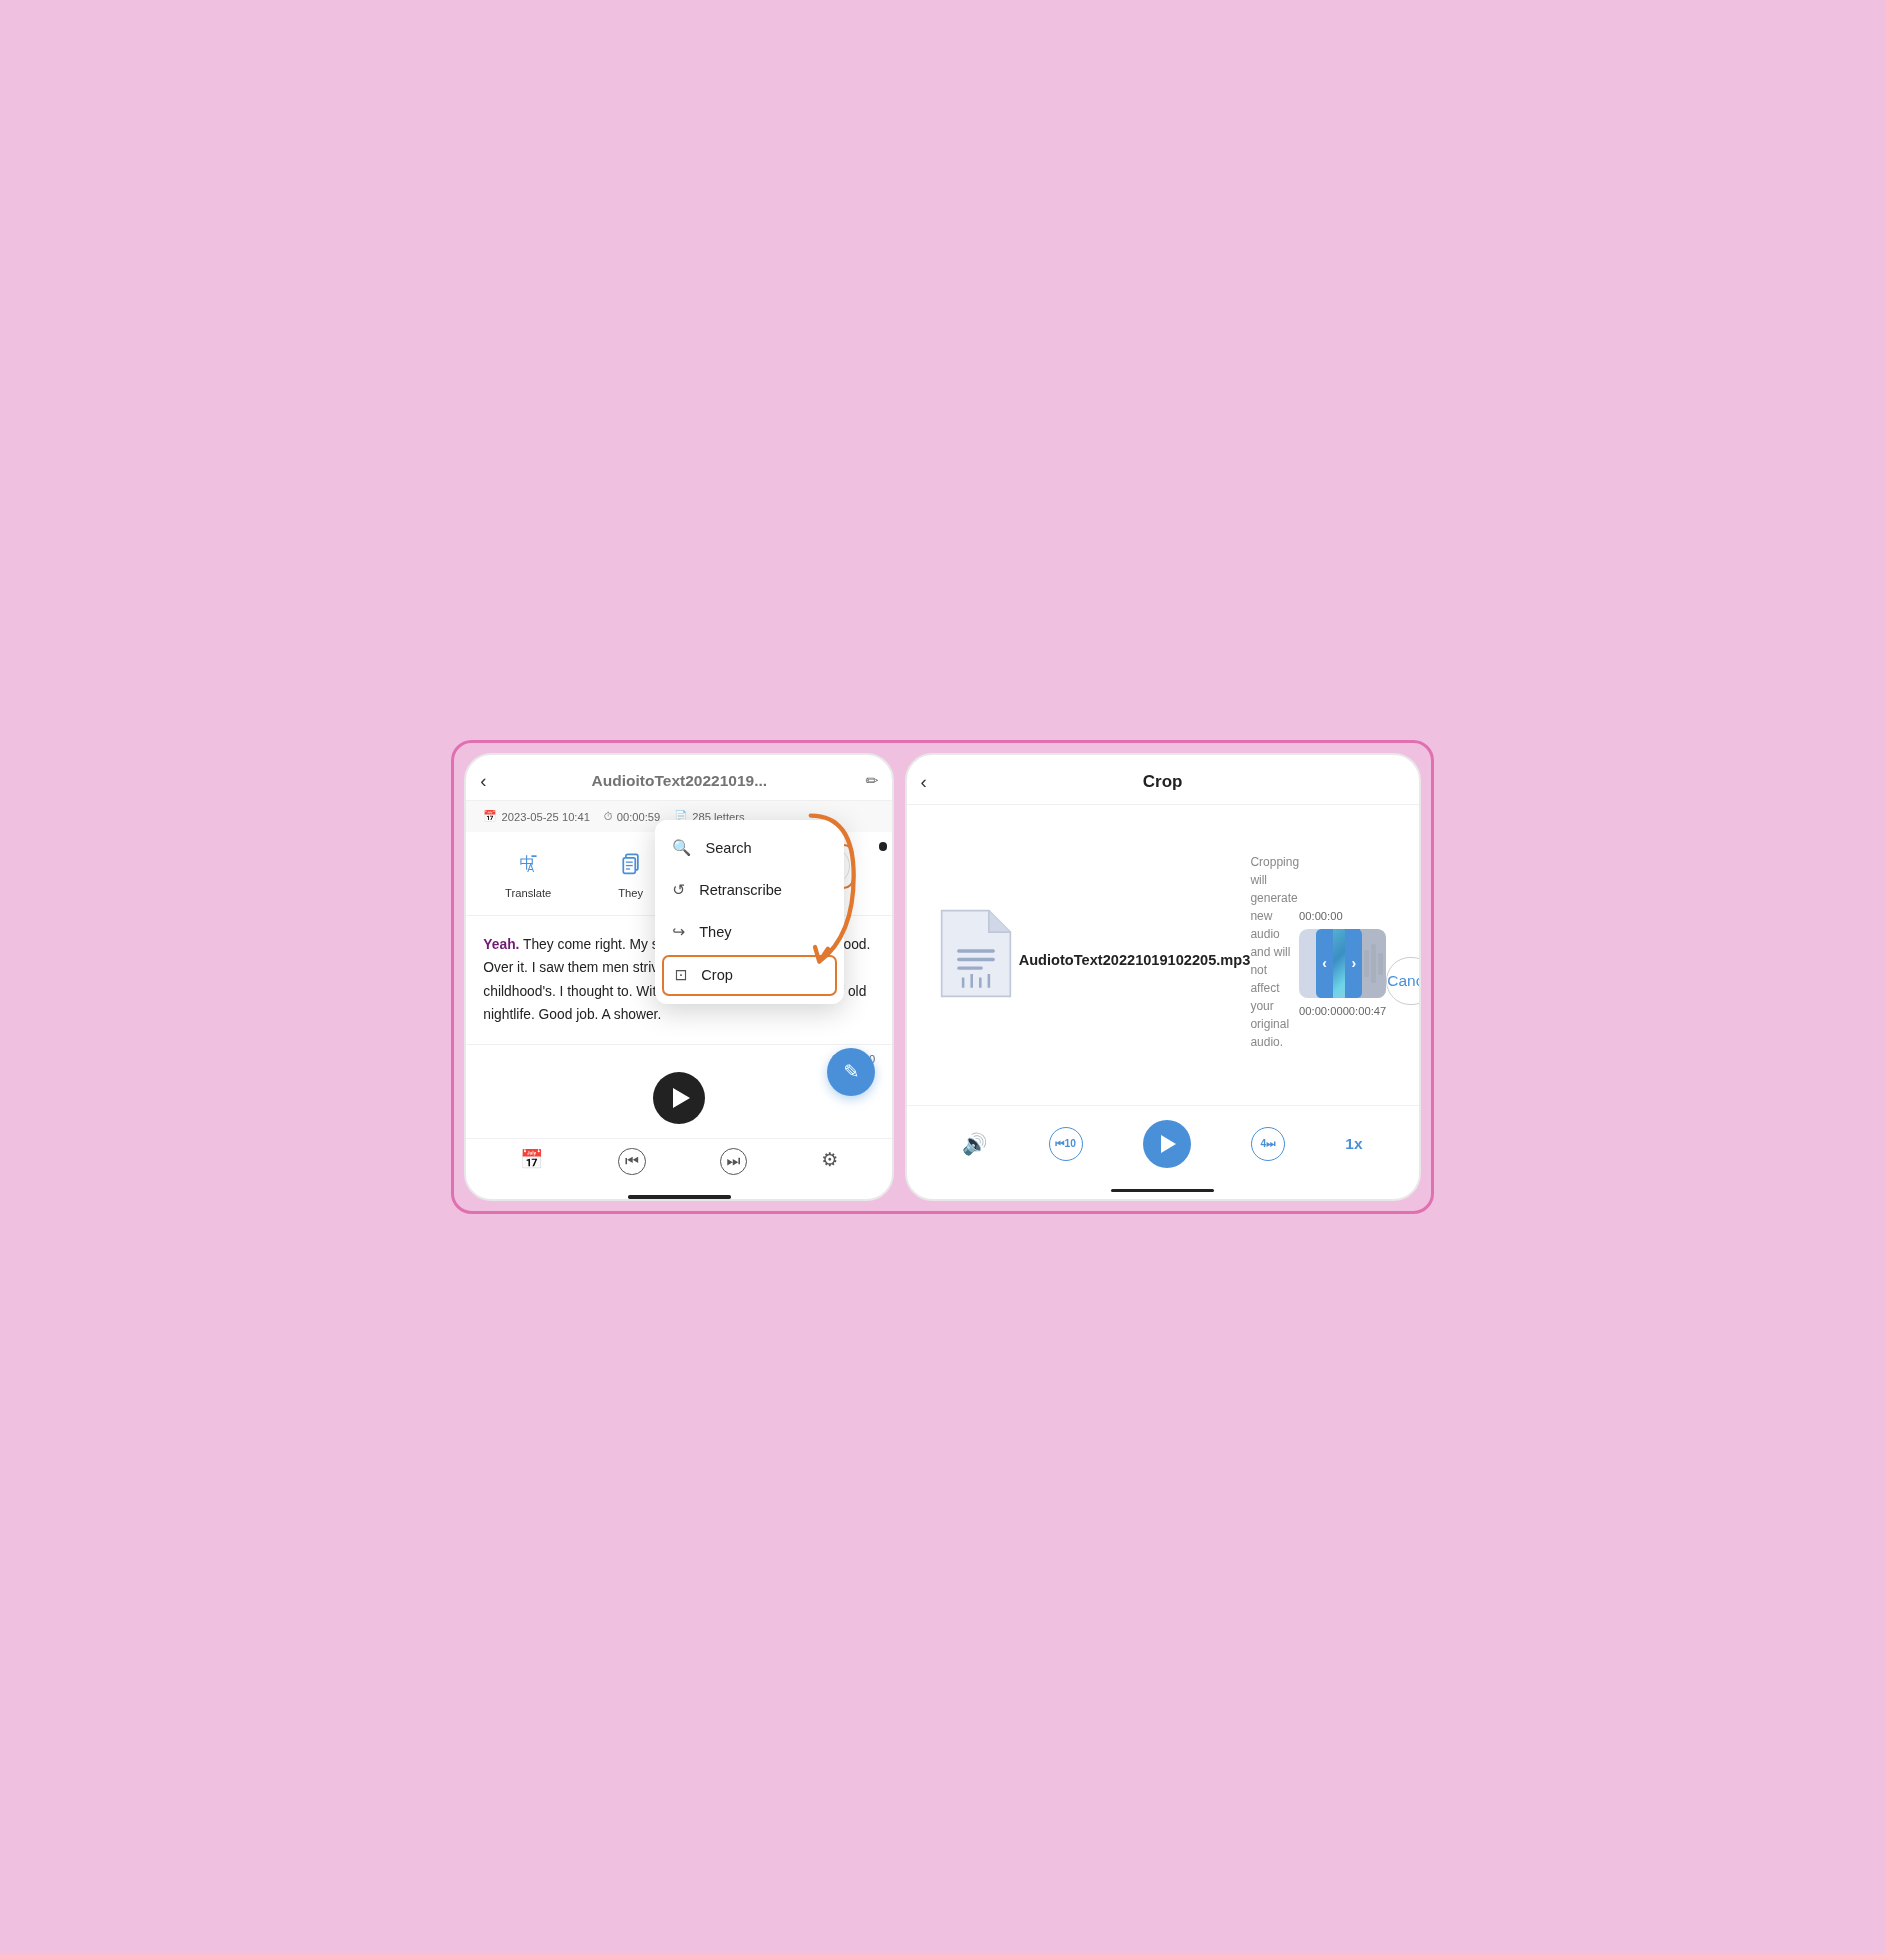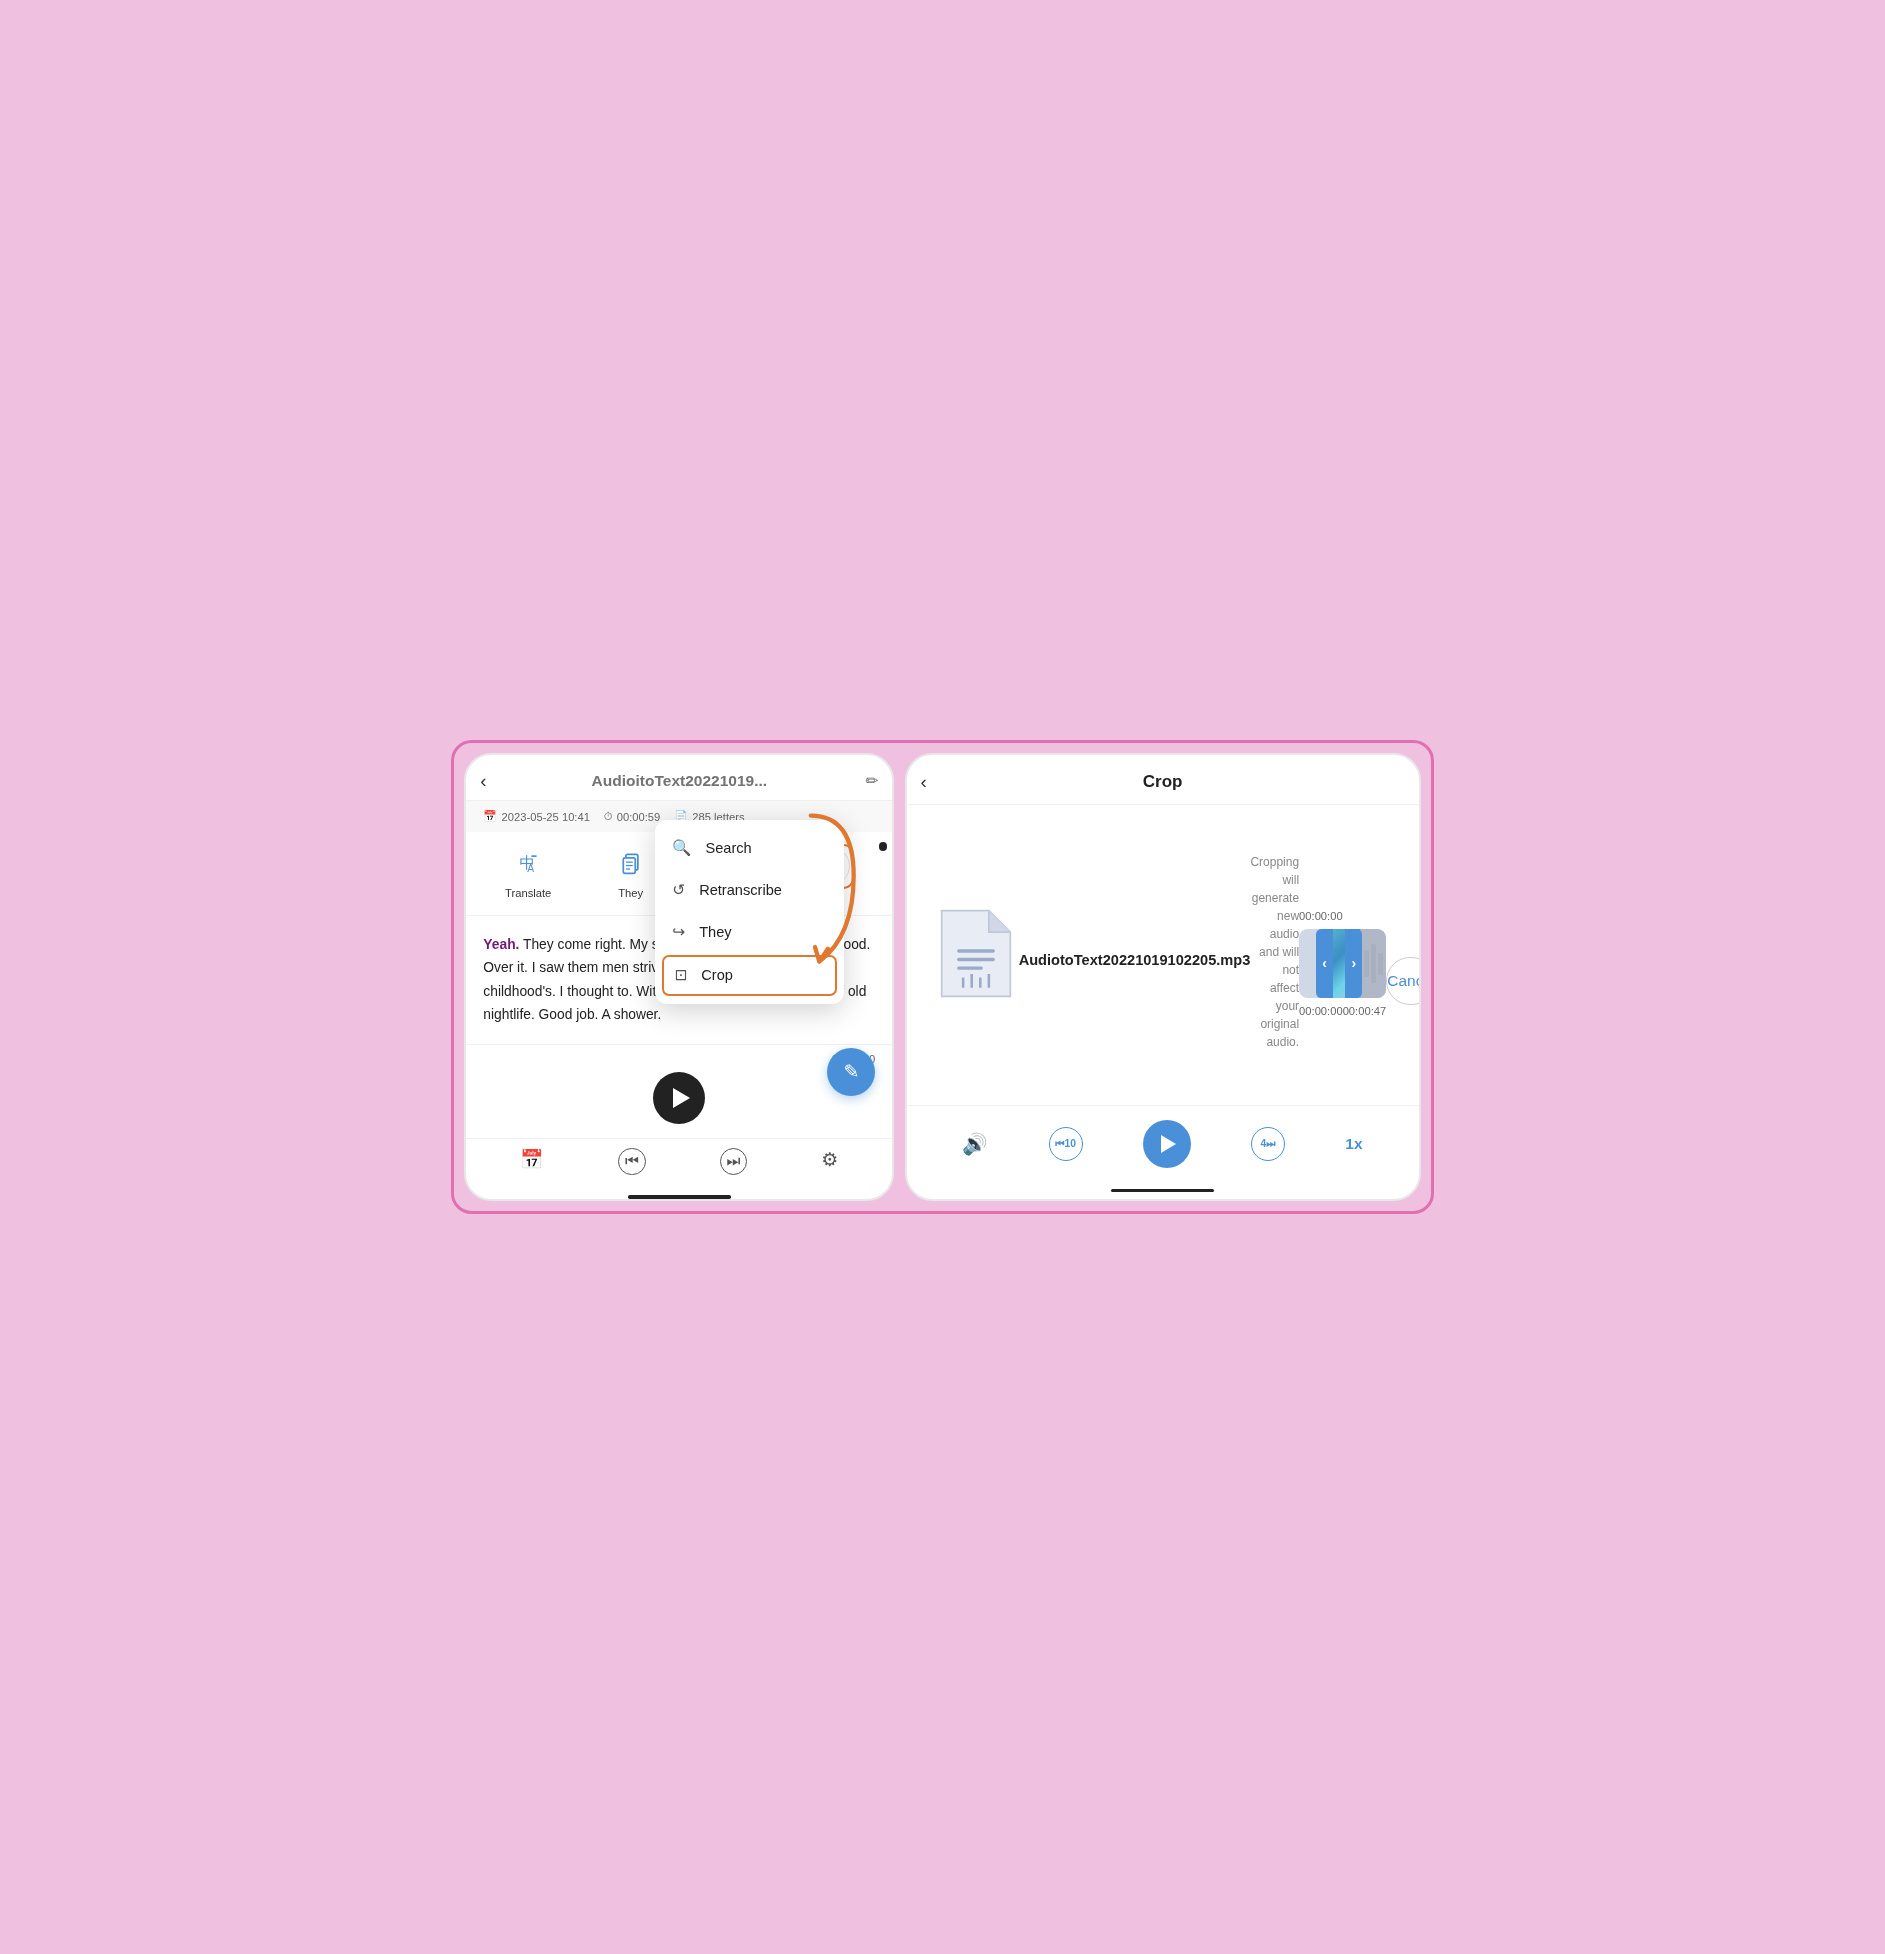--- a/index.html
+++ b/index.html
@@ -286,21 +286,21 @@
     .file-name {
       font-size: 14.6px;
       font-weight: 600;
       color: #222;
       margin-bottom: 6.9px;
       text-align: center;
     }
     .file-desc {
       font-size: 12px;
       color: #888;
-      text-align: right;
+      text-align: left;
       line-height: 1.5;
       margin-bottom: 24px;
     }
     .waveform-section {
       width: 100%;
     }
     .waveform-time-top {
       font-size: 11.2px;
       color: #666;
       margin-bottom: 6.9px;

